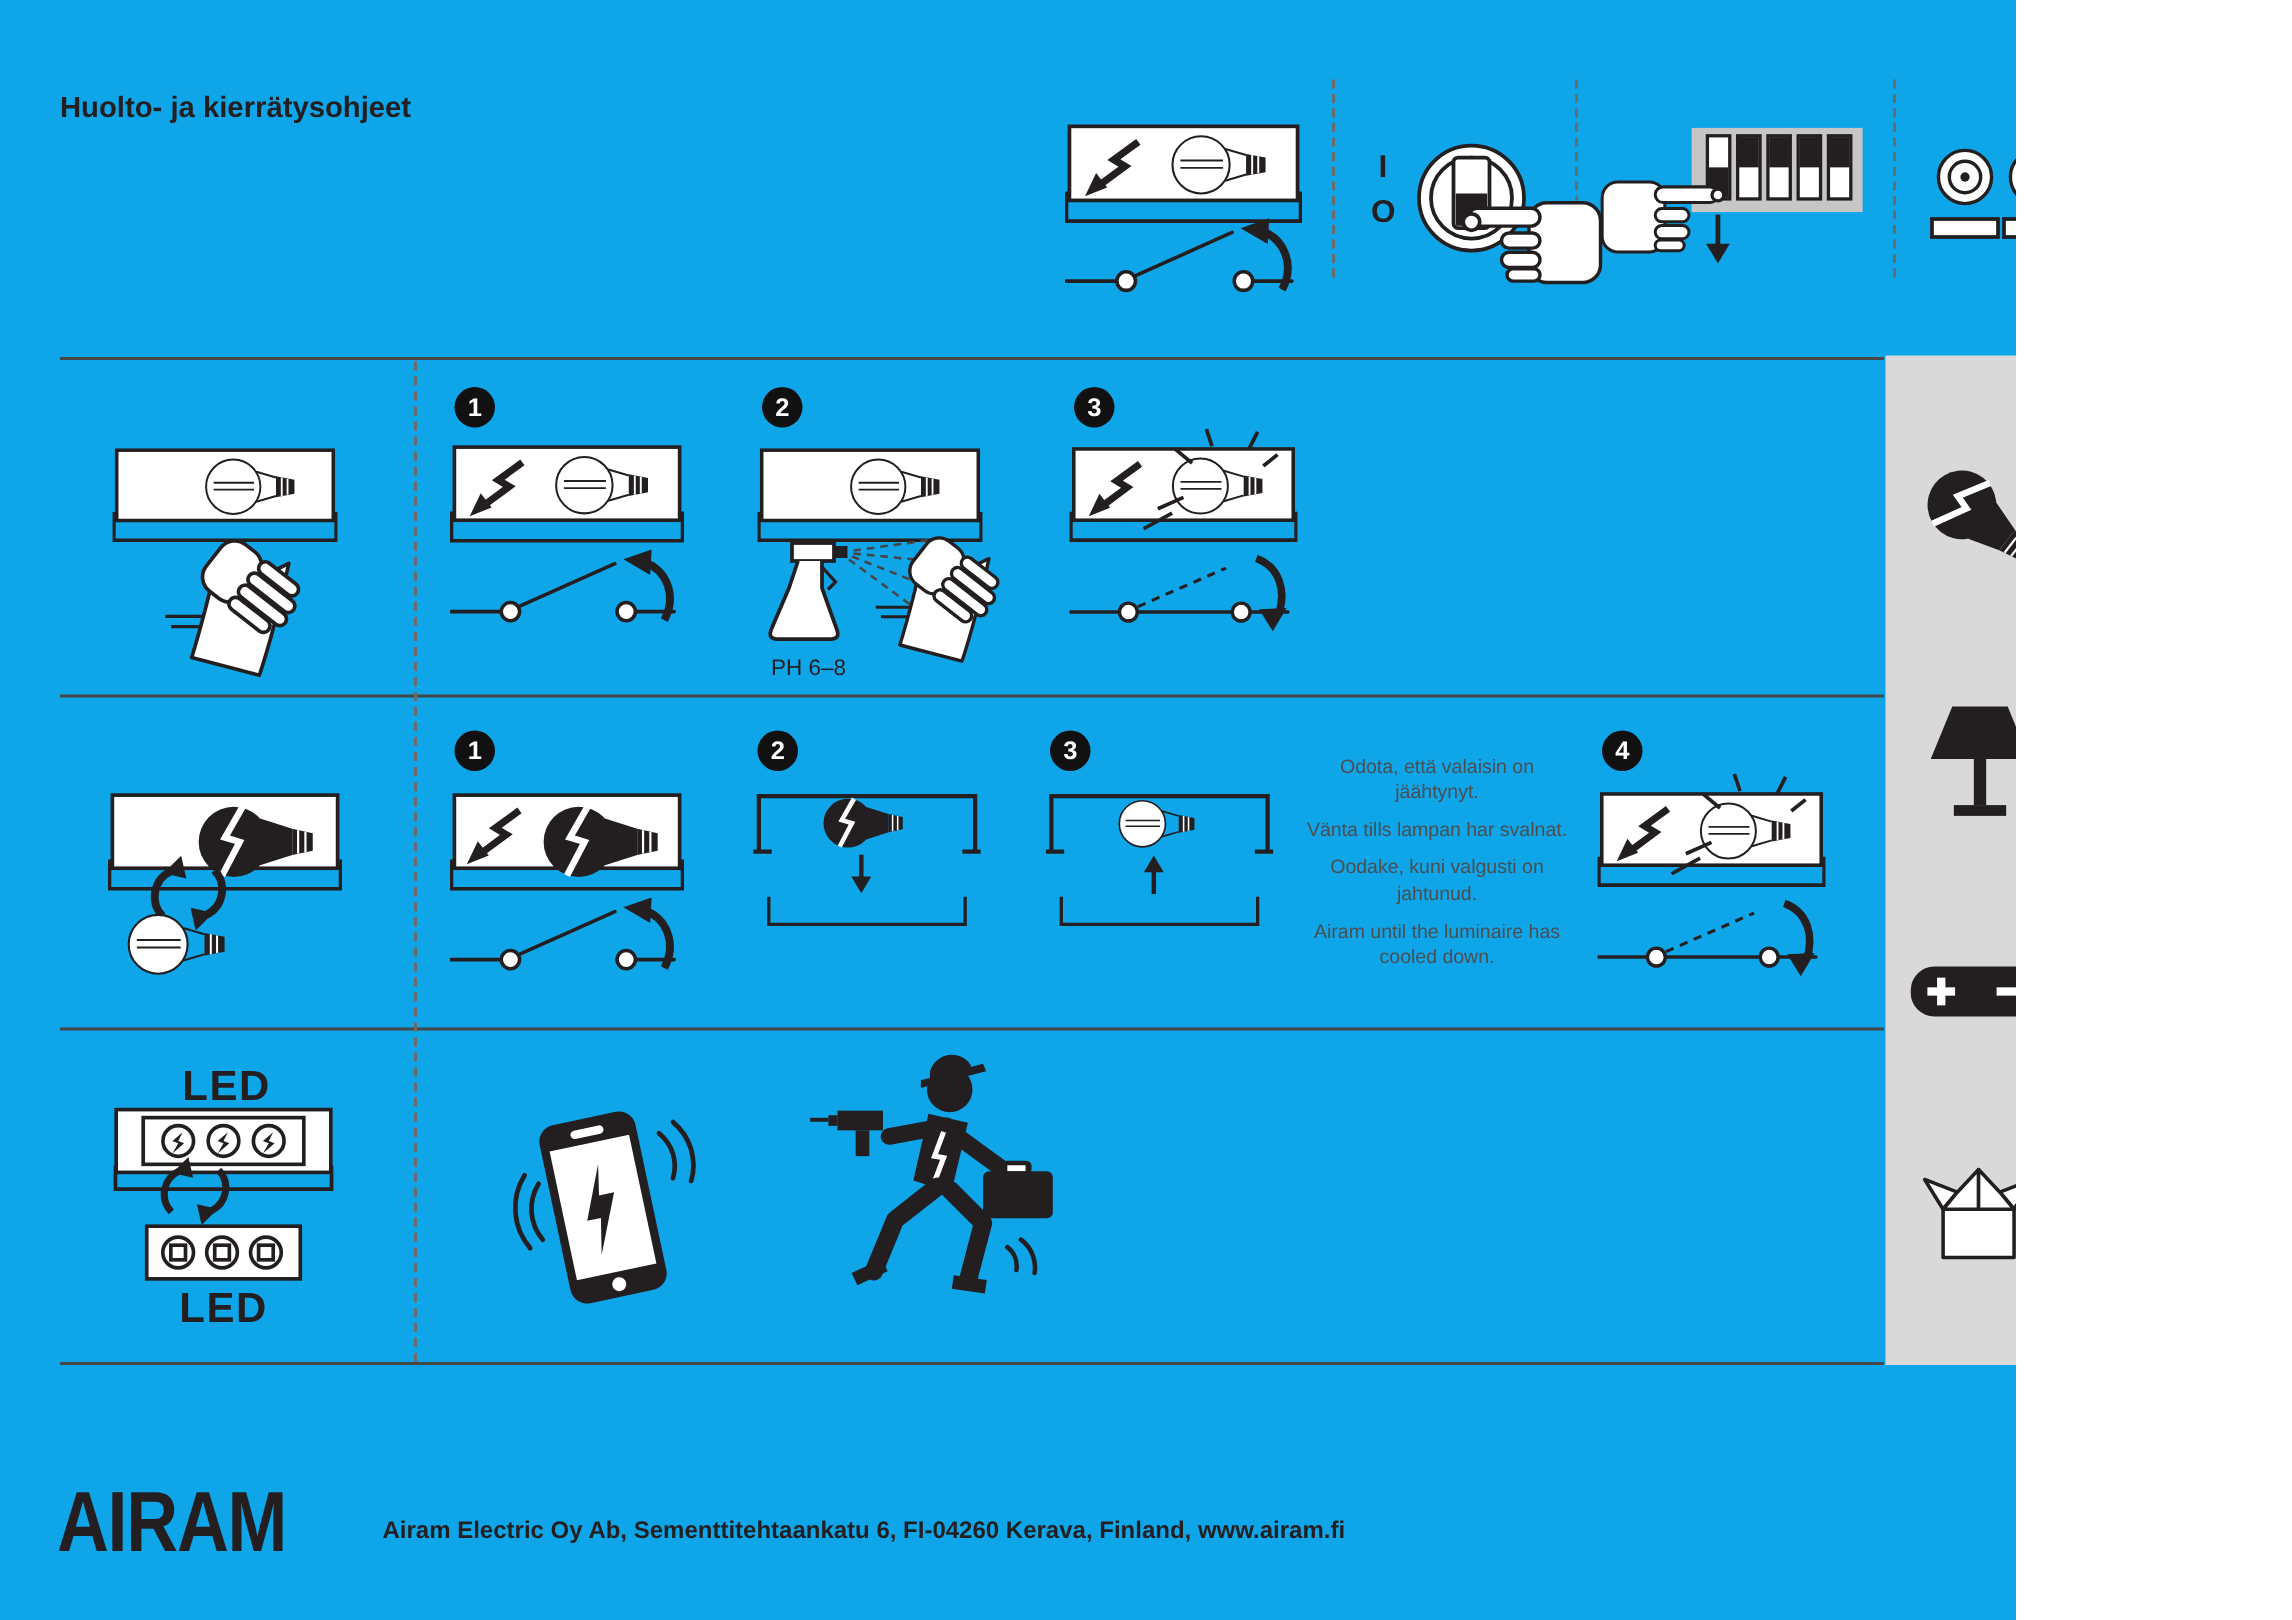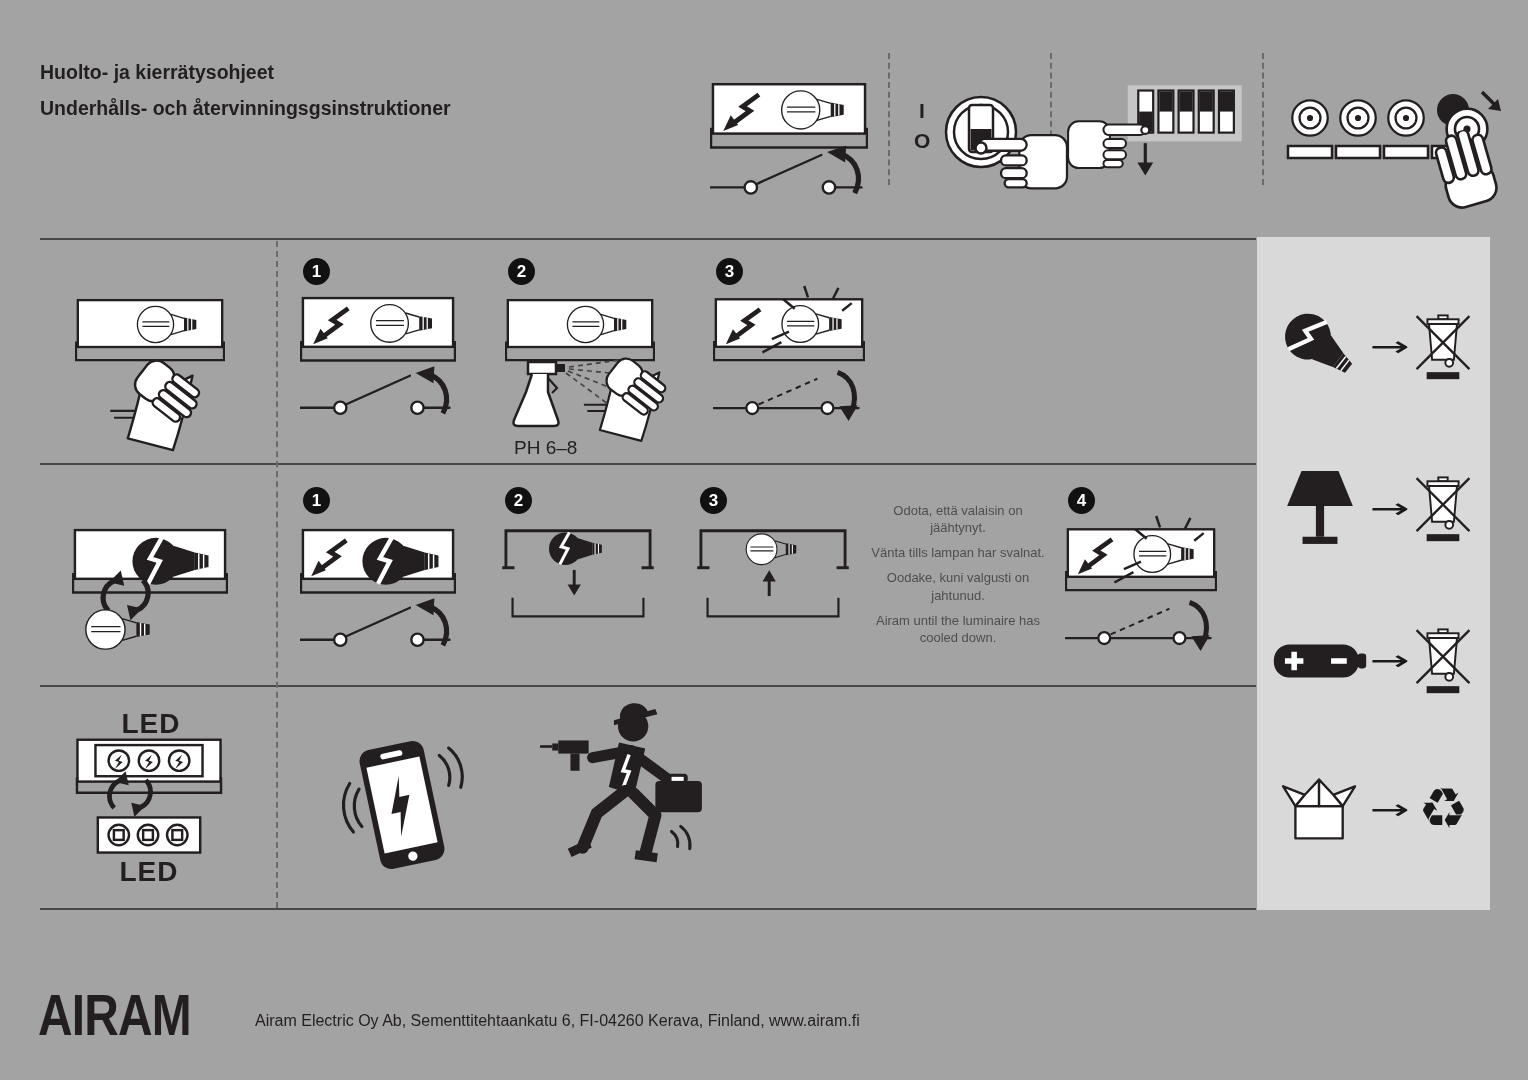--- a/index.html
+++ b/index.html
@@ -1,53 +1,53 @@
 <!DOCTYPE html>
 <html><head>
 <meta charset="utf-8">
 <style>
   html,body{margin:0;padding:0;background:#ffffff;}
-  .page{position:relative;width:1528px;height:1080px;background:#a3a3a3;overflow:hidden;
+  .page{position:relative;width:1344px;height:1080px;background:#0ea5e9;overflow:hidden;
         font-family:"Liberation Sans","DejaVu Sans",sans-serif;color:#231f20;}
   .abs{position:absolute;}
   svg{display:block;overflow:visible;}
   
   .o{fill:#fff;stroke:#231f20;stroke-width:2.5;}
   .o2{fill:none;stroke:#231f20;stroke-width:2.5;}
   .f{fill:#231f20;stroke:none;}
   .w{fill:#fff;stroke:none;}
   .ln{stroke:#231f20;stroke-width:2.5;fill:none;stroke-linecap:round;}
   .thick{stroke:#231f20;stroke-width:11;fill:none;stroke-linecap:round;stroke-linejoin:round;}
   
   .titles{left:40px;top:54px;line-height:36px;font-size:19.5px;font-weight:bold;}
   
   .vdash{width:0;border-left:2px dashed #6b6b6b;}
   
   .hrule{left:40px;width:1216px;height:2.4px;background:#474747;}
   
   .badge{width:27px;height:27px;border-radius:50%;background:#111;color:#fff;
          display:flex;align-items:center;justify-content:center;
          font-size:17px;font-weight:bold;}
-  .phlabel{font-size:19px;color:#231f20;}
+  .phlabel{font-size:15px;color:#231f20;}
   .cooldown{width:184px;text-align:center;font-size:13px;color:#4d4e50;line-height:1.32;}
   .cooldown p{margin:0 0 8px 0;}
   .ledlabel{font-size:28px;font-weight:bold;letter-spacing:1px;width:150px;text-align:center;}
   
   .sidebar{left:1257px;top:237px;width:233px;height:673px;background:#d9d9d9;
            display:flex;flex-direction:column;justify-content:space-around;
            padding:26px 0;box-sizing:border-box;}
   .side-row{display:flex;align-items:center;justify-content:center;gap:10px;}
   .side-item{width:96px;display:flex;justify-content:center;}
   .side-target{width:64px;display:flex;justify-content:center;}
   .glyph-arrow{font-size:28px;color:#1a1a1a;transform:scaleX(1.7);font-family:"DejaVu Sans",sans-serif;}
   .glyph-recycle{font-size:56px;line-height:56px;color:#1a1a1a;font-family:"DejaVu Sans",sans-serif;}
   
   .logo{left:38px;top:982px;font-size:57px;font-weight:bold;letter-spacing:-1px;
         transform:scaleX(0.84);transform-origin:left center;}
-  .address{left:255px;top:1012px;font-size:16px;}
+  .address{left:255px;top:1012px;font-size:16px;font-weight:bold;}
 </style>
 </head>
 <body>
 
 <svg width="0" height="0" style="position:absolute" aria-hidden="true">
   <defs>
     <symbol id="sym-frame" viewBox="0 0 160 72">
       <rect x="3" y="2" width="154" height="50" class="o" stroke-width="3"></rect>
       <path d="M1,46 L1,66 L159,66 L159,46" class="o2" stroke-width="2.4"></path>
     </symbol>
@@ -181,21 +181,20 @@
         <rect x="31.5" y="2" width="9" height="33" rx="4.5" class="o" stroke-width="2.3"></rect>
       </g>
     </symbol>
   </defs>
 </svg>
 
 <div class="page">
 
   <div class="abs titles">
     <div>Huolto- ja kierrätysohjeet</div>
-    <div>Underhålls- och återvinningsgsinstruktioner</div>
   </div>
 
   <div class="abs vdash" style="left:888px;top:53px;height:132px"></div>
   <div class="abs vdash" style="left:1050px;top:53px;height:132px"></div>
   <div class="abs vdash" style="left:1262px;top:53px;height:132px"></div>
 
   <svg class="abs" style="left:710px;top:82px" width="158" height="119" viewBox="0 0 160 120">
     <use href="#sym-frame" x="0" y="0" width="160" height="72"></use>
     <use href="#sym-bolt" x="12" y="8" width="42" height="42"></use>
     <use href="#sym-bulb" x="66" y="5" width="78" height="46"></use>

